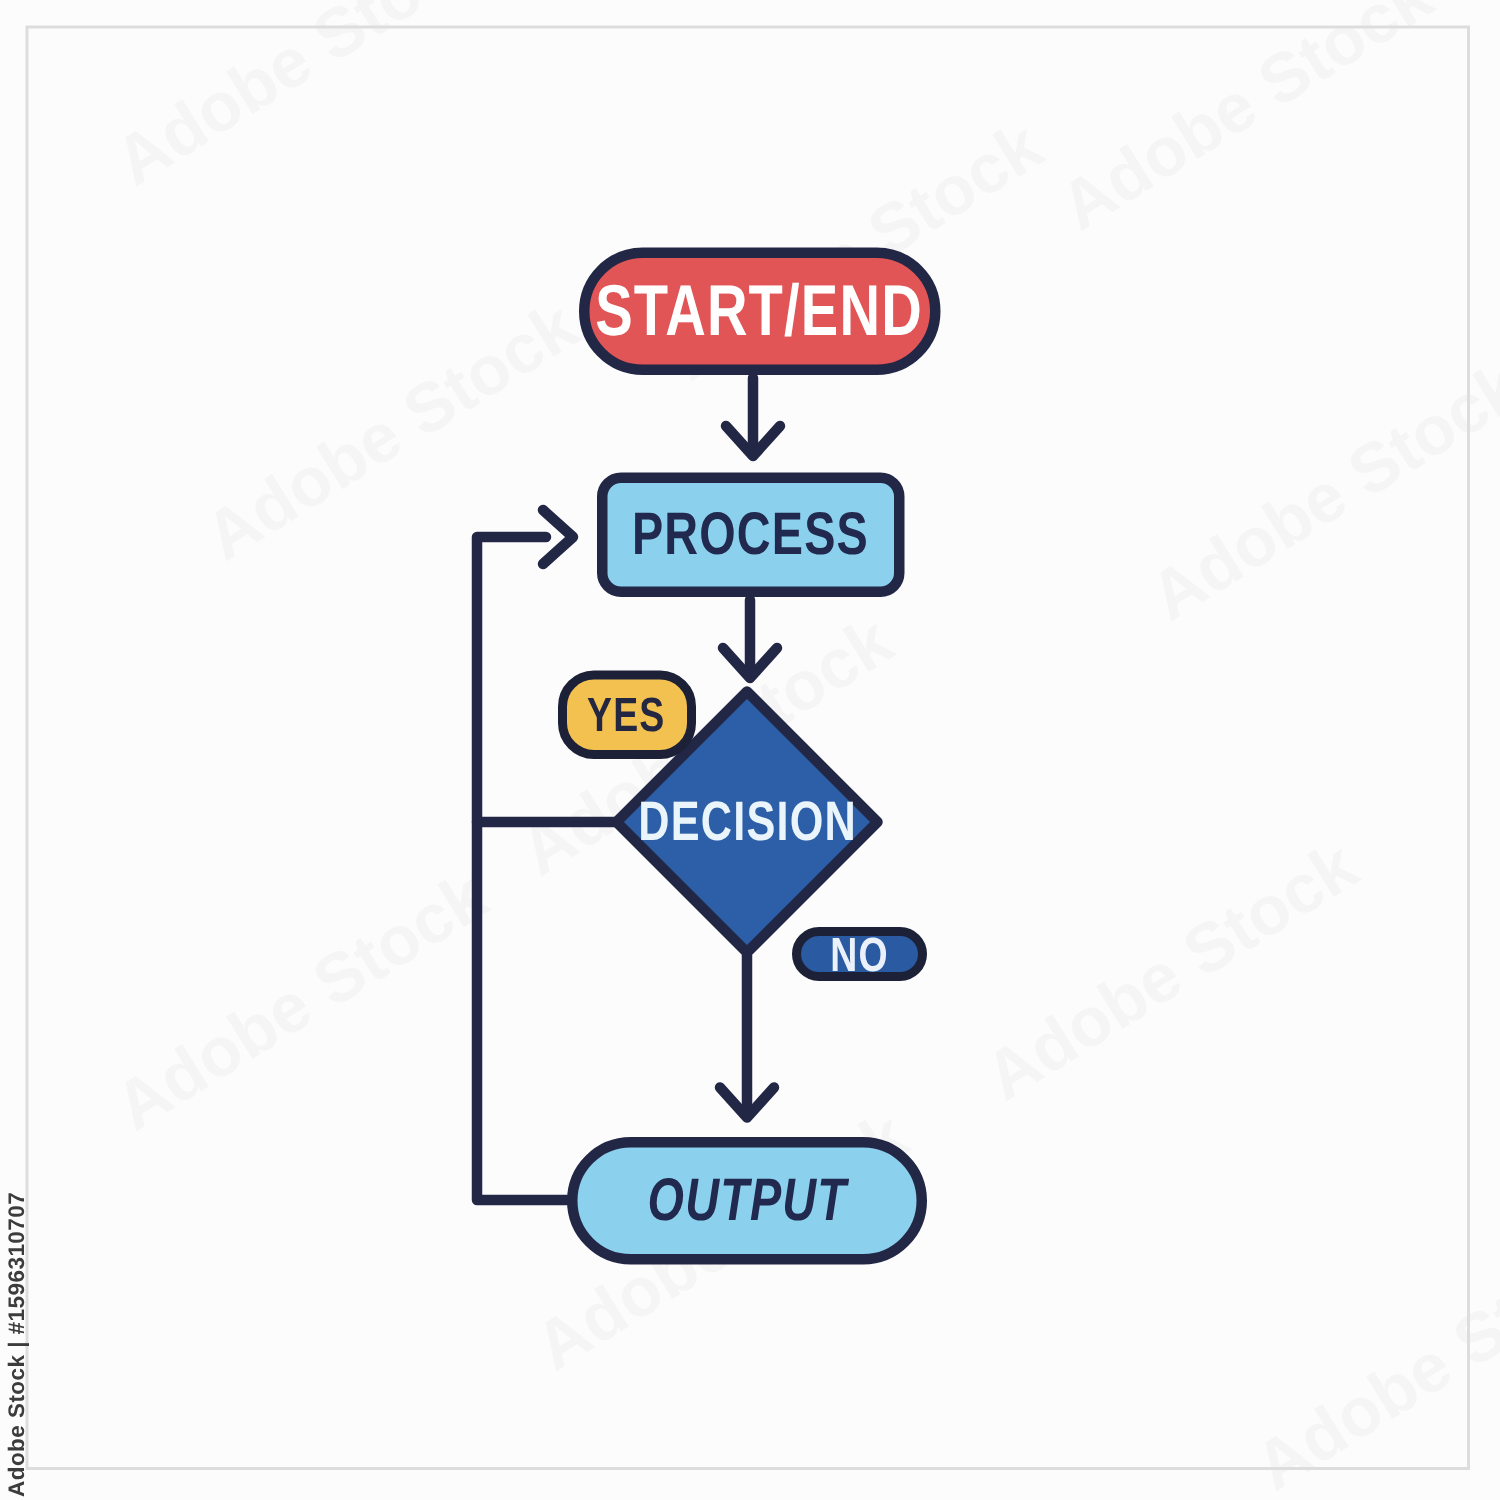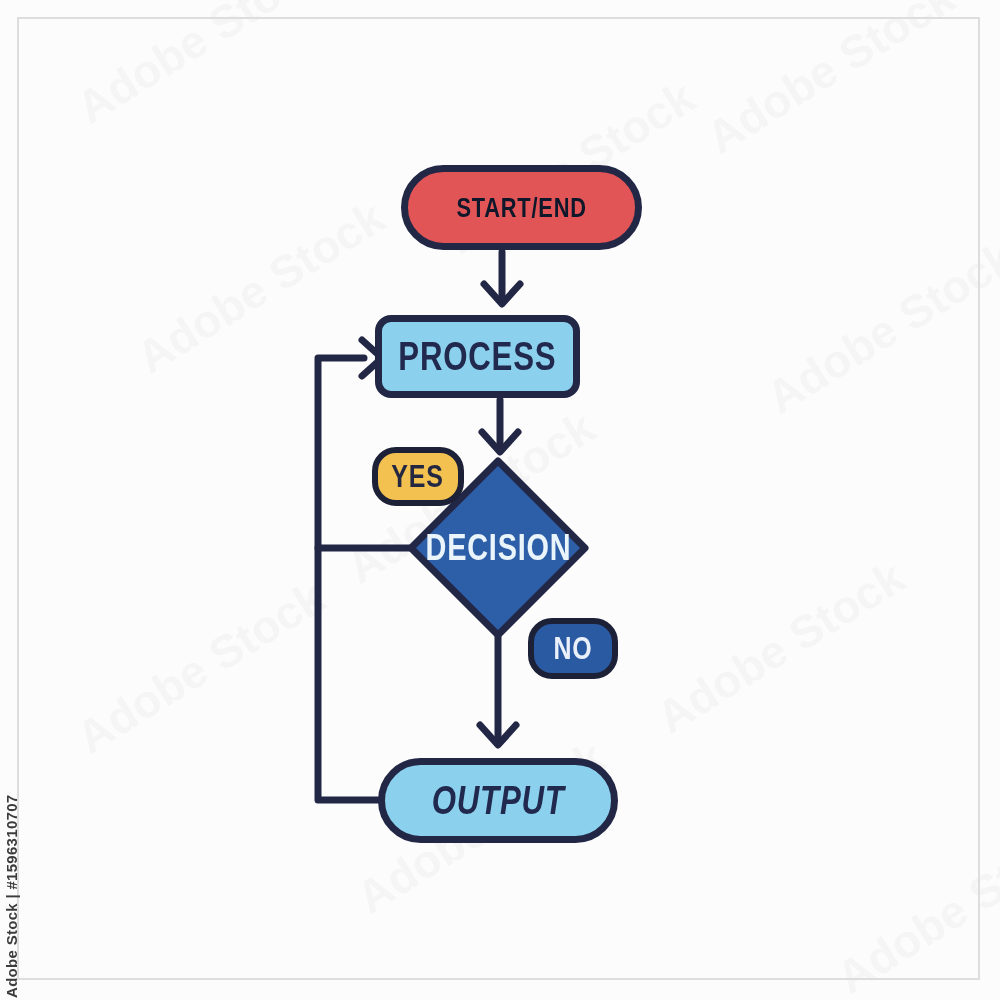--- a/index.html
+++ b/index.html
@@ -52,26 +52,26 @@
     border: 7px solid #232746;
   }
   .lbl {
     display: inline-block;
     transform: scaleX(0.78);
     font-weight: 700;
     letter-spacing: 1px;
     white-space: nowrap;
   }
   .start-end {
-    left: 401px; top: 165px; width: 241px; height: 85px;
+    left: 386px; top: 165px; width: 241px; height: 85px;
     background: #e15556; border-radius: 43px;
-    color: #0f172a; font-size: 28px;
+    color: #ffffff; font-size: 48px;
   }
   .process {
-    left: 375px; top: 315px; width: 205px; height: 83px;
+    left: 398px; top: 315px; width: 205px; height: 83px;
     background: #8bd0ed; border-radius: 16px;
     color: #21294e; font-size: 40px;
   }
   .output {
     left: 378px; top: 758px; width: 240px; height: 85px;
     background: #8bd0ed; border-radius: 43px;
     color: #21294e; font-size: 40px; font-style: italic;
   }
   .pill {
     position: absolute;
@@ -81,21 +81,21 @@
     justify-content: center;
     border: 6px solid #1d2138;
     border-radius: 24px;
     font-size: 32px;
   }
   .yes {
     left: 372px; top: 447px; width: 92px; height: 59px;
     background: #f2c14f; color: #232741;
   }
   .no {
-    left: 528px; top: 618px; width: 90px; height: 61px;
+    left: 528px; top: 618px; width: 90px; height: 36px;
     background: #2a5aa2; color: #eaf1fa;
   }
   .decision-label {
     position: absolute;
     left: 418px; top: 528px; width: 160px; height: 40px;
     display: flex; align-items: center; justify-content: center;
     color: #eaf4fb; font-size: 37px;
   }
 </style>
 </head>

